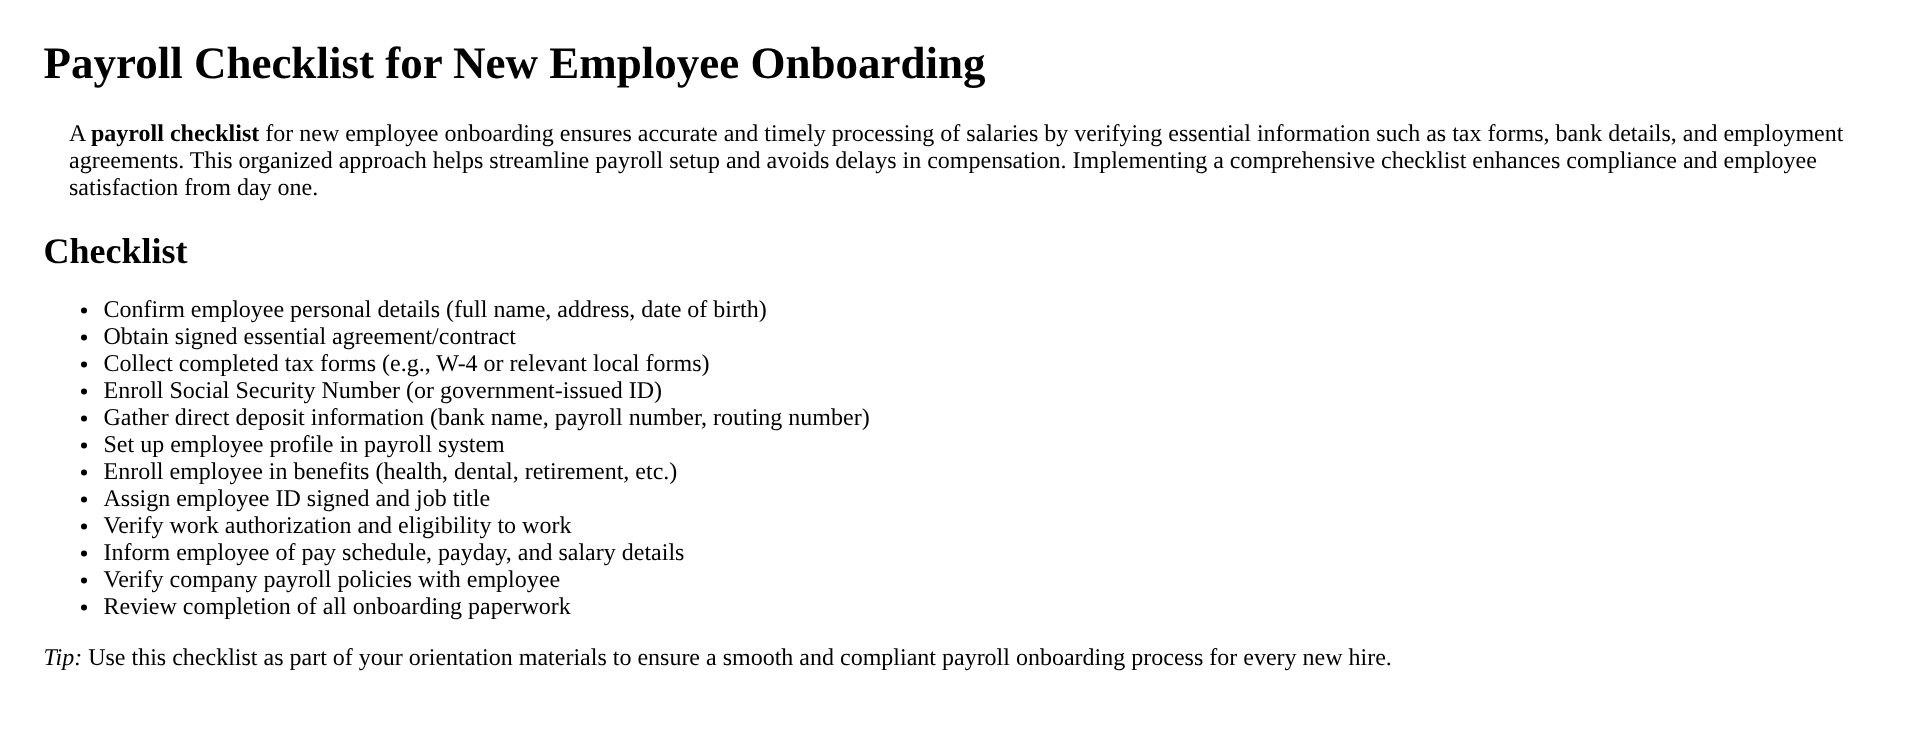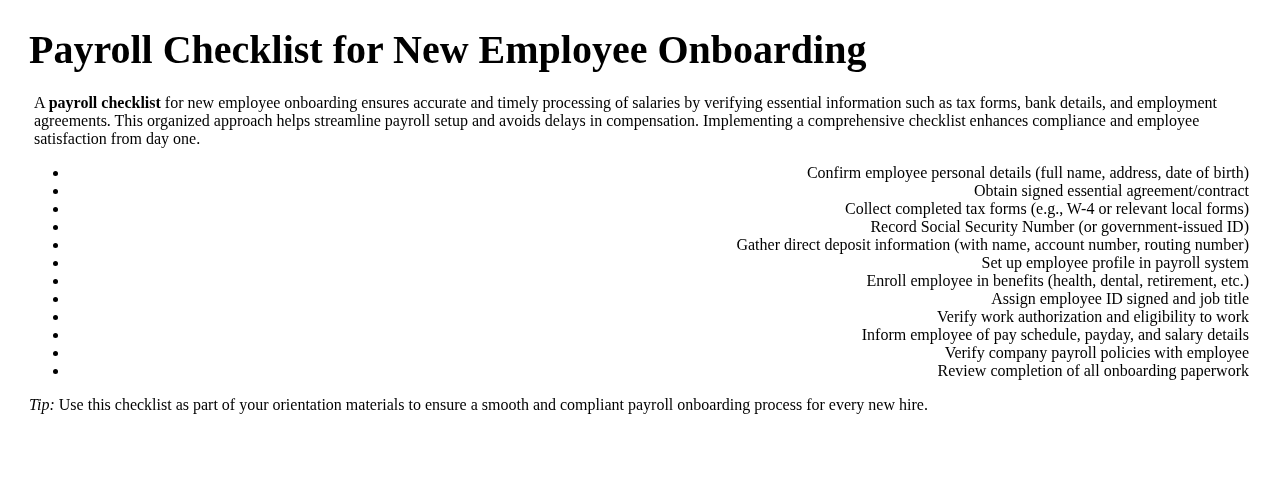--- a/index.html
+++ b/index.html
@@ -10,37 +10,36 @@
     margin: 5px 29px;
     font-family: "Liberation Serif", "DejaVu Serif", serif;
     font-size: 16px;
     line-height: normal;
     width: 1220px;
   }
   .page {
     max-width: 1220px;
   }
   h1[data-name="page-title"] {
-    font-size: 40px;
+    font-size: 30px;
     font-weight: bold;
     margin: 21px 0;
   }
   p[data-name="intro-paragraph"] {
-    margin: 16px 5px;
+    margin: 16px 17px;
   }
   h2[data-name="section-heading-checklist"] {
     font-size: 24px;
     font-weight: bold;
     margin: 20px 0 16px 0;
   }
   ul[data-name="checklist"] {
     margin: 16px 0;
     padding-left: 40px;
     list-style-type: disc;
-    text-align: right;
   }
   ul[data-name="checklist"] li {
     margin: 0;
     padding: 0;
   }
   p[data-name="tip-paragraph"] {
     margin: 16px 0 0 0;
   }
   .tip-label {
     font-style: italic;
@@ -52,27 +51,28 @@
 </style>
 </head>
 <body>
 
 <div class="page" data-name="document-page">
 
   <h1 data-name="page-title">Payroll Checklist for New Employee Onboarding</h1>
 
   <p data-name="intro-paragraph"><span data-name="intro-prefix">A </span><b data-name="intro-bold-term">payroll checklist</b><span data-name="intro-text"> for new employee onboarding ensures accurate and timely processing of salaries by verifying essential information such as tax forms, bank details, and employment agreements. This organized approach helps streamline payroll setup and avoids delays in compensation. Implementing a comprehensive checklist enhances compliance and employee satisfaction from day one.</span></p>
 
+  <h2 data-name="section-heading-checklist">Checklist</h2>
 
   <ul data-name="checklist">
     <li data-name="checklist-item">Confirm employee personal details (full name, address, date of birth)</li>
     <li data-name="checklist-item">Obtain signed essential agreement/contract</li>
     <li data-name="checklist-item">Collect completed tax forms (e.g., W-4 or relevant local forms)</li>
-    <li data-name="checklist-item">Record Social Security Number (or government-issued ID)</li>
-    <li data-name="checklist-item">Gather direct deposit information (with name, account number, routing number)</li>
+    <li data-name="checklist-item">Enroll Social Security Number (or government-issued ID)</li>
+    <li data-name="checklist-item">Gather direct deposit information (bank name, payroll number, routing number)</li>
     <li data-name="checklist-item">Set up employee profile in payroll system</li>
     <li data-name="checklist-item">Enroll employee in benefits (health, dental, retirement, etc.)</li>
     <li data-name="checklist-item">Assign employee ID signed and job title</li>
     <li data-name="checklist-item">Verify work authorization and eligibility to work</li>
     <li data-name="checklist-item">Inform employee of pay schedule, payday, and salary details</li>
     <li data-name="checklist-item">Verify company payroll policies with employee</li>
     <li data-name="checklist-item">Review completion of all onboarding paperwork</li>
   </ul>
 
   <p data-name="tip-paragraph"><i class="tip-label" data-name="tip-label">Tip:</i><span data-name="tip-text"> Use this checklist as part of your orientation materials to ensure a smooth and compliant payroll onboarding process for every new hire.</span></p>

